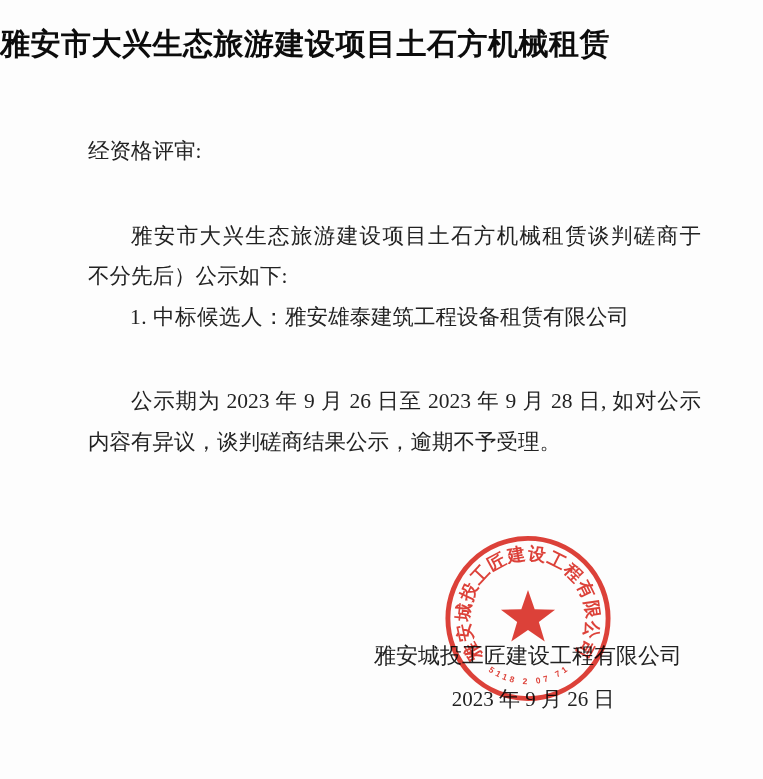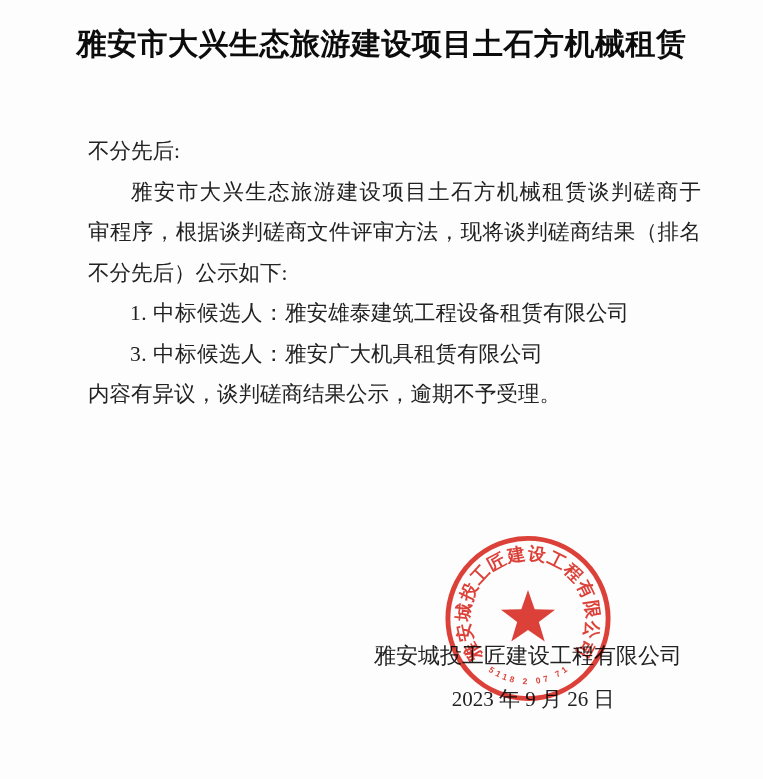--- a/index.html
+++ b/index.html
@@ -12,21 +12,20 @@
     overflow: hidden;
     font-family: "Liberation Serif", serif;
     color: #1d1d1d;
   }
   
   .title-block {
     position: absolute;
     top: 24px;
     left: 0;
     width: 100%;
-    text-align: center;
     font-weight: bold;
     color: #0c0c0c;
     font-size: 30px;
     line-height: 39px;
     letter-spacing: 0.5px;
   }
   
   .body-block {
     position: absolute;
     left: 88px;
@@ -37,21 +36,21 @@
   }
   .line {
     height: 40.5px;
     line-height: 40.5px;
     overflow: hidden;
   }
   .line.just {
     text-align: justify;
     text-align-last: justify;
   }
-  .indent { padding-left: 43px; }
+  .indent { padding-left: 43px; margin-top: 44px; }
   .cand { padding-left: 42px; }
   .cand-label { letter-spacing: 0.5px; }
   
   .sig-company {
     position: absolute;
     top: 641px;
     left: 372px;
     width: 312px;
     text-align: center;
     font-size: 22px;
@@ -84,28 +83,27 @@
 </head>
 <body>
 
 <div class="page">
 
   <div class="title-block">
     <div>雅安市大兴生态旅游建设项目土石方机械租赁</div>
   </div>
 
   <div class="body-block">
-    <div class="line">不分先后:</div>
+    <div class="line">经资格评审:</div>
     <div class="line just indent">雅安市大兴生态旅游建设项目土石方机械租赁谈判磋商于</div>
-    <div class="line just">审程序，根据谈判磋商文件评审方法，现将谈判磋商结果（排名</div>
     <div class="line">不分先后）公示如下:</div>
 
     <div class="line cand"><span class="cand-label">1. 中标候选人：</span><span>雅安雄泰建筑工程设备租赁有限公司</span></div>
-    <div class="line cand"><span class="cand-label">3. 中标候选人：</span><span>雅安广大机具租赁有限公司</span></div>
 
+    <div class="line just indent">公示期为 2023 年 9 月 26 日至 2023 年 9 月 28 日, 如对公示</div>
     <div class="line">内容有异议，谈判磋商结果公示，逾期不予受理。</div>
   </div>
 
   <div class="sig-company">雅安城投工匠建设工程有限公司</div>
   <div class="sig-date">2023 年 9 月 26 日</div>
 
   <div class="seal">
     <svg viewBox="0 0 200 200" xmlns="http://www.w3.org/2000/svg">
       <defs>
         <path id="sealTopArc" d="M 53.3,146.7 A 66,66 0 1 1 146.7,146.7" fill="none"></path>

